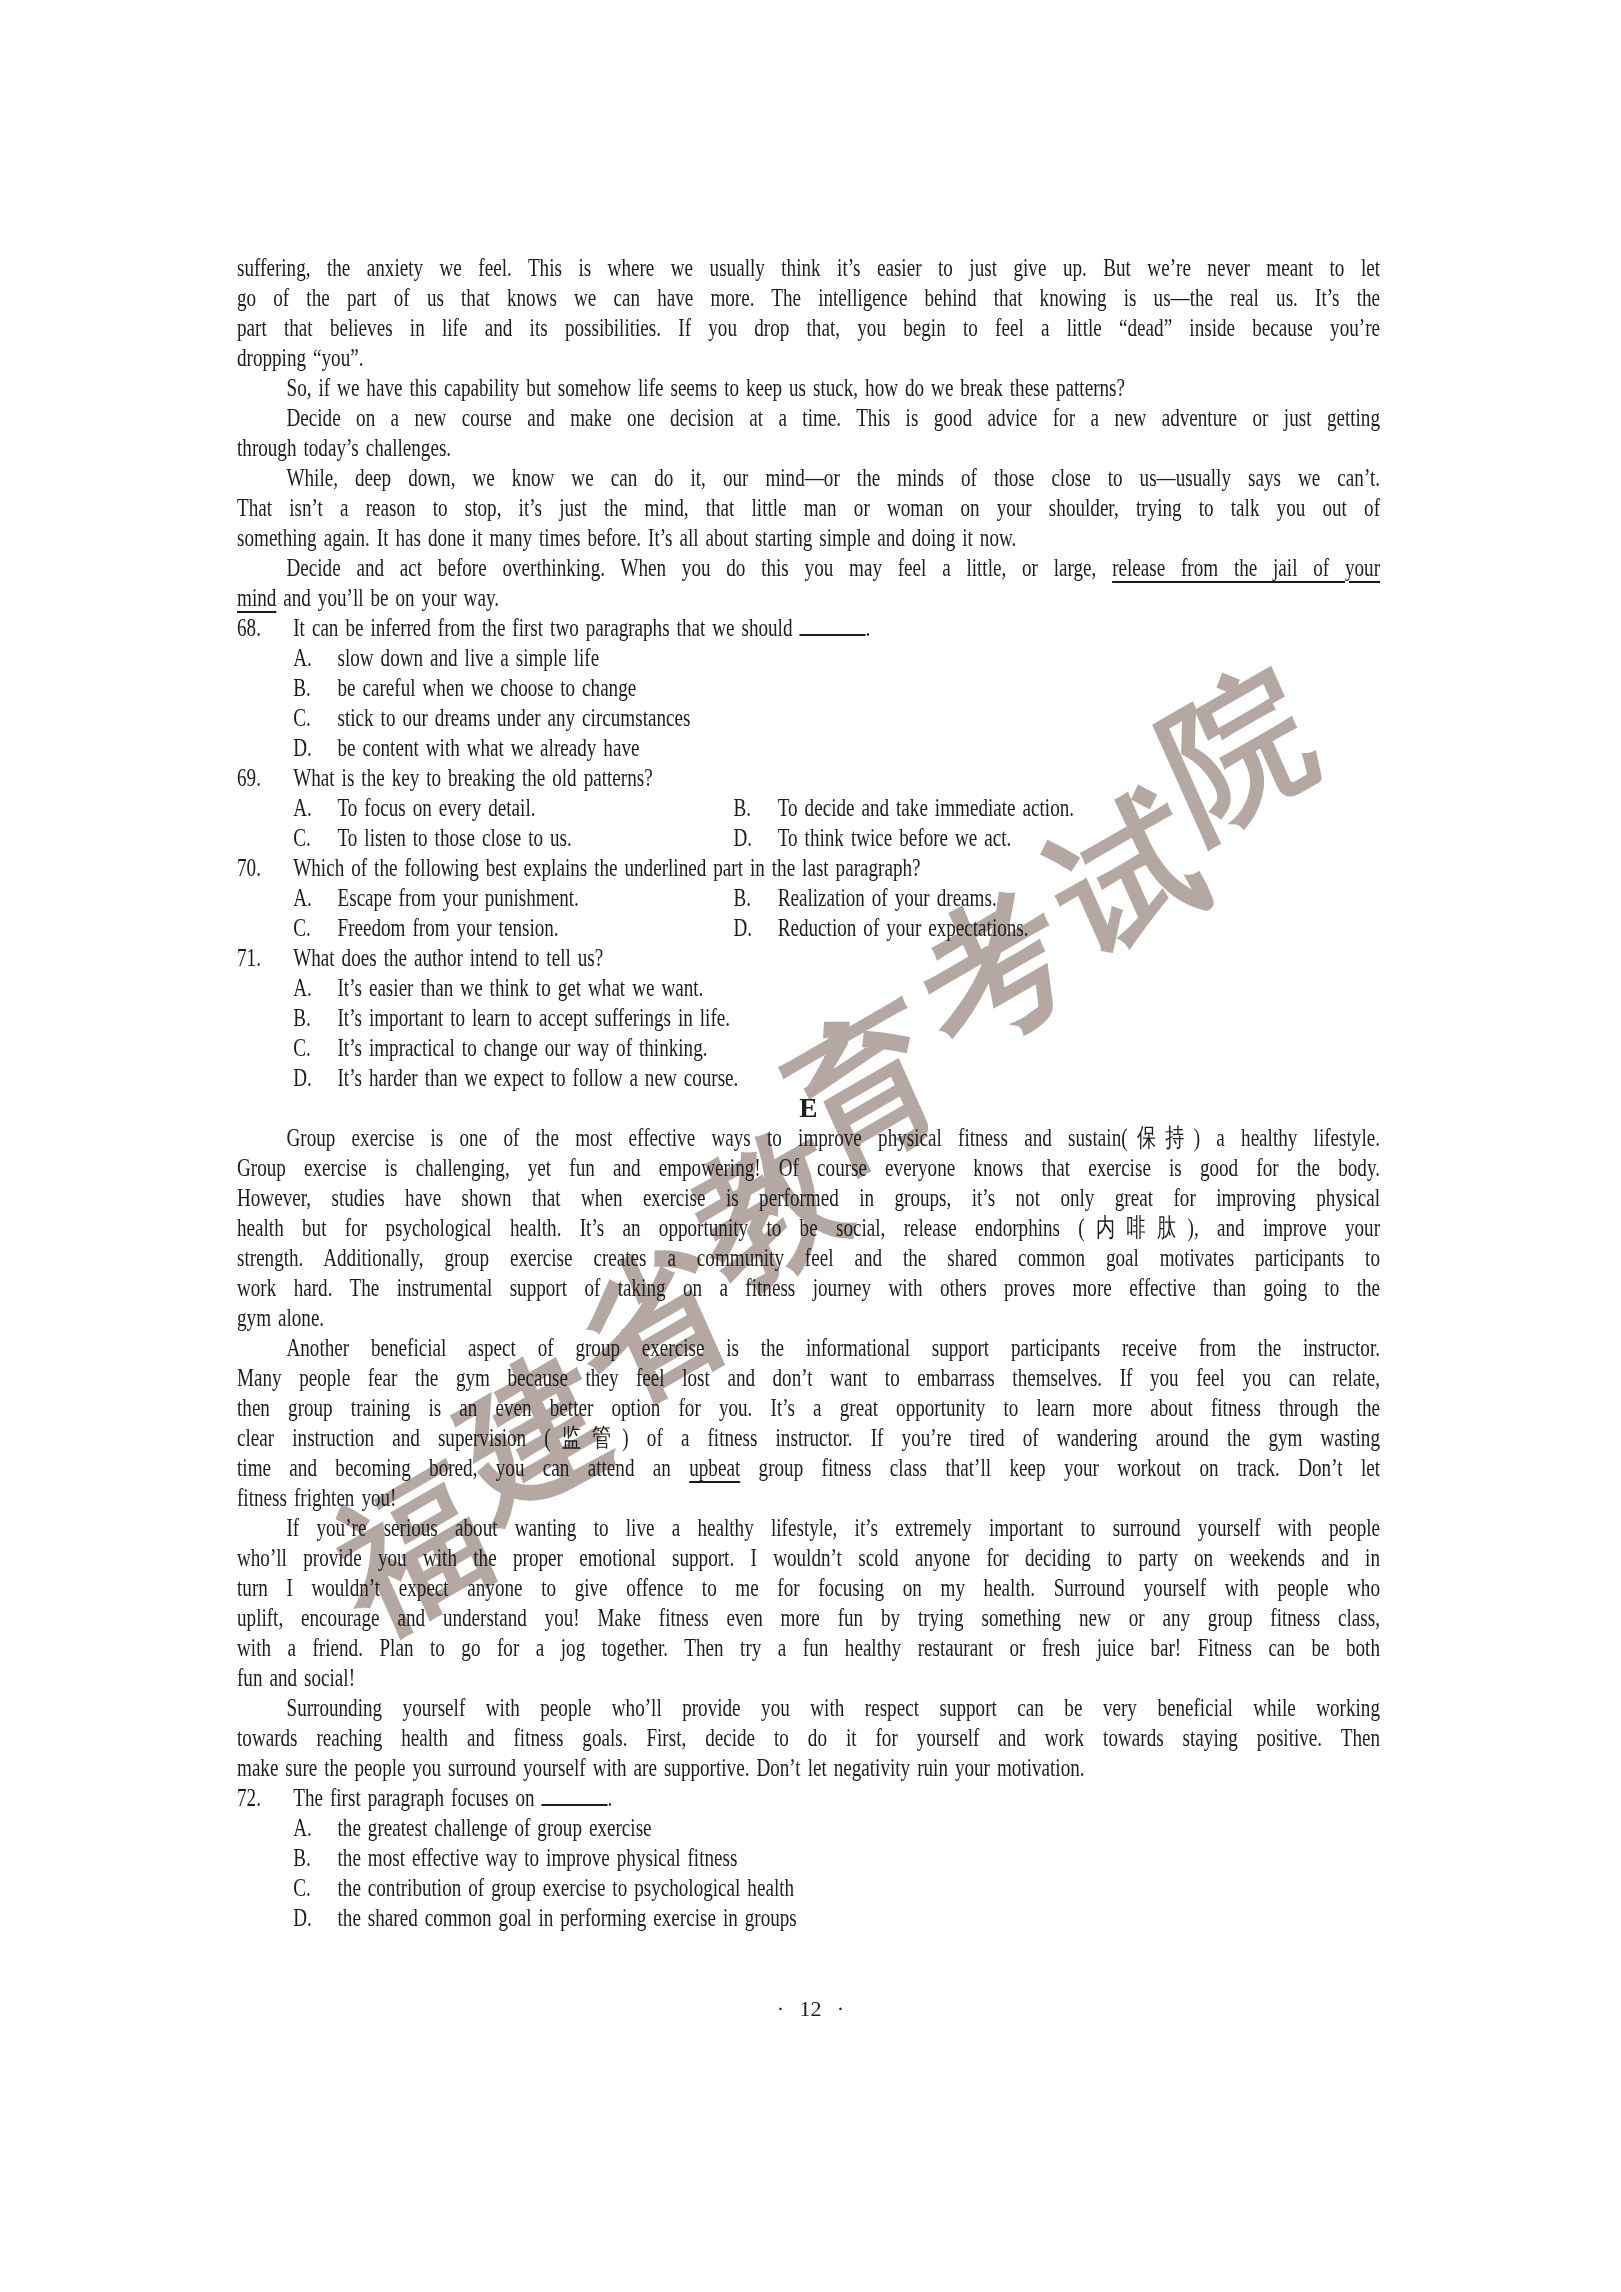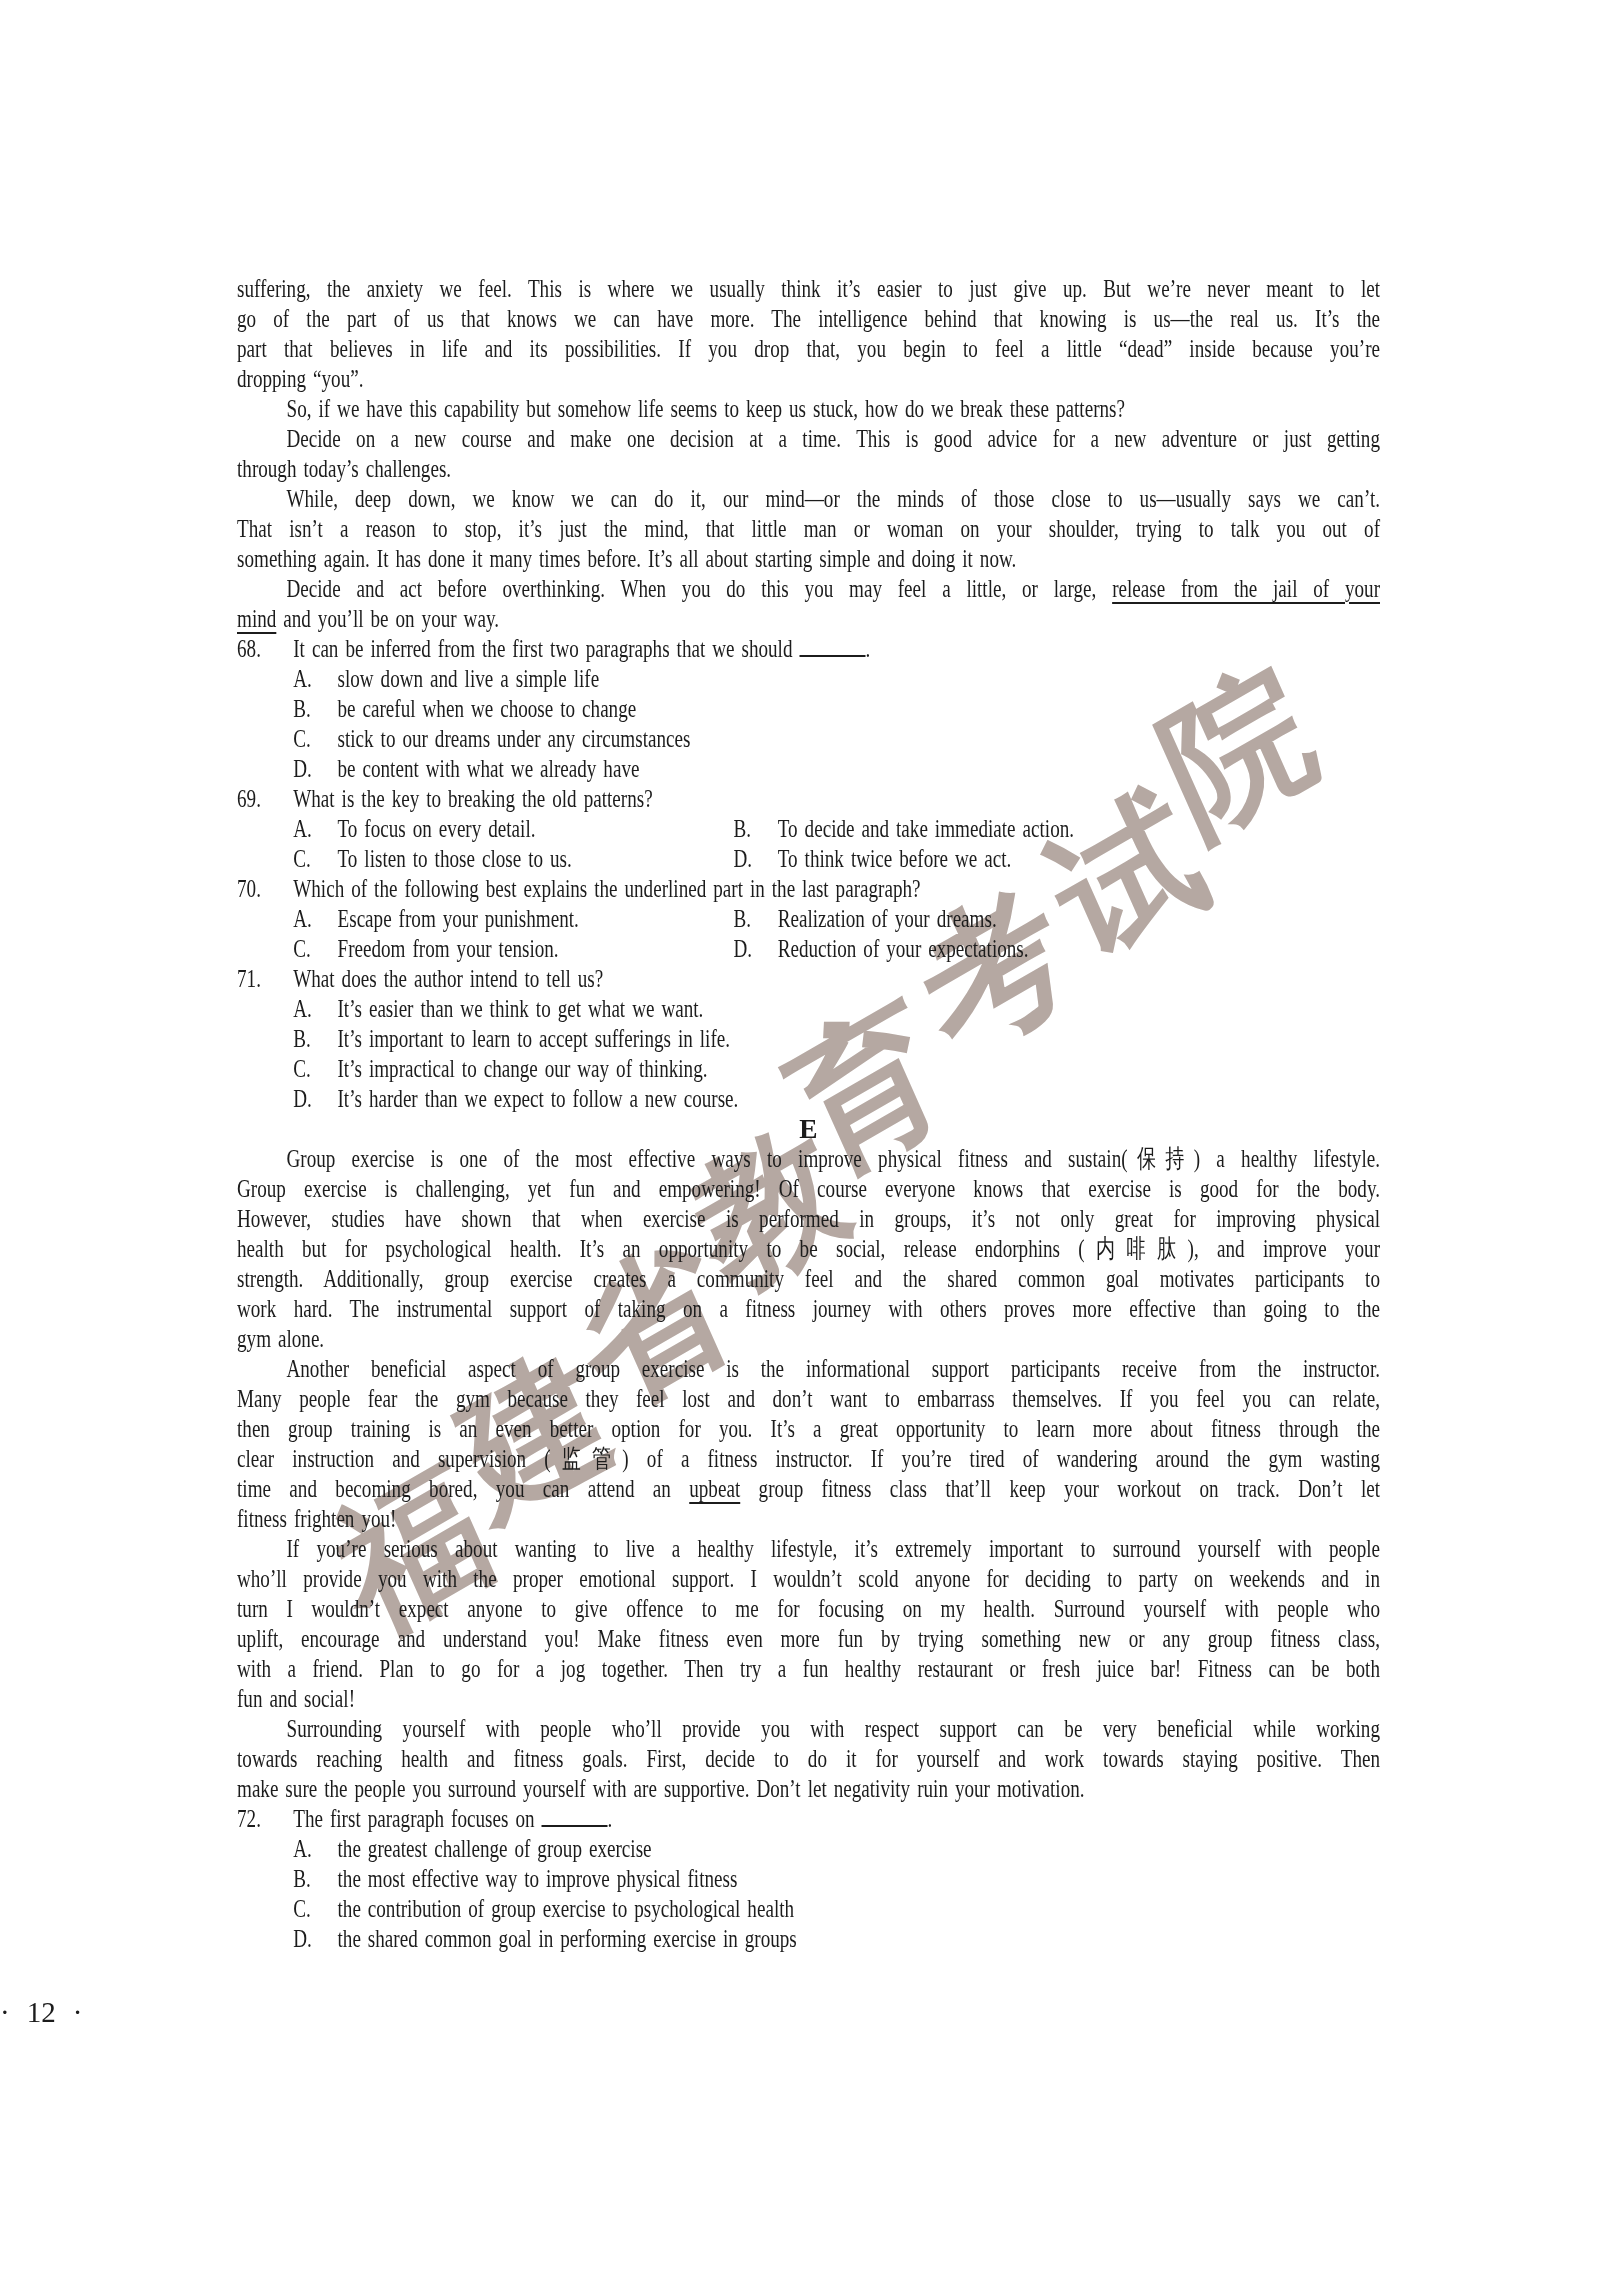--- a/index.html
+++ b/index.html
@@ -11,21 +11,21 @@
   #page{position:absolute;inset:0;}
   
   #watermark-layer{position:absolute;inset:0;z-index:1;pointer-events:none;}
   .wm-char{
     position:absolute;font-size:147px;font-weight:bold;
     font-family:"DejaVu Serif",serif;
     transform:translate(-50%,-50%) rotate(-30deg) skewX(-6deg);
     line-height:1;
   }
   
-  #content{position:absolute;left:237px;top:274px;width:1143px;z-index:2;}
+  #content{position:absolute;left:237px;top:253px;width:1143px;z-index:2;}
   .tl{
     position:relative;width:1524px;height:30px;line-height:30px;
     font-size:25.5px;transform:scaleX(0.75);transform-origin:0 0;
     white-space:nowrap;word-spacing:2.9px;
   }
   .tl.just{white-space:normal;text-align:justify;text-align-last:justify;}
   .tl.ind{text-indent:66px;}
   .tl.opt{padding-left:75px;}
   .optlabel{display:inline-block;width:59px;}
   .num{display:inline-block;width:75px;}
@@ -33,22 +33,22 @@
   .u{text-decoration:underline;text-underline-offset:4.9px;text-decoration-thickness:2px;}
   .blank{
     display:inline-block;width:88px;height:2.9px;
     border-bottom:2.5px solid #1c1c1c;vertical-align:baseline;
   }
   .tl.heading{
     transform:none;width:1143px;text-align:center;font-weight:bold;
     font-size:27.4px;white-space:normal;word-spacing:0;
   }
   #page-number{
-    position:absolute;left:0;top:1996px;width:1621px;text-align:left;
-    font-size:29px;word-spacing:9.8px;z-index:2;
+    position:absolute;left:0;top:1996px;width:1621px;text-align:center;
+    font-size:22px;word-spacing:9.8px;z-index:2;
   }
 </style>
 </head>
 <body>
 
 <div id="page">
   <div id="watermark-layer">
       <span class="wm-char" style="left: 412px; top: 1549px; color: rgb(181, 168, 162);">福</span>
       <span class="wm-char" style="left: 534px; top: 1433px; color: rgb(181, 168, 162);">建</span>
       <span class="wm-char" style="left: 650px; top: 1326px; color: rgb(181, 168, 162);">省</span>

